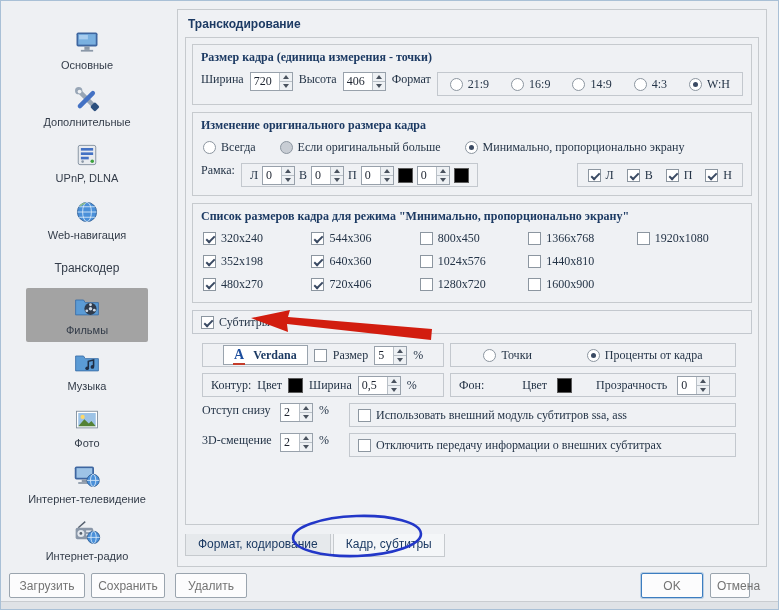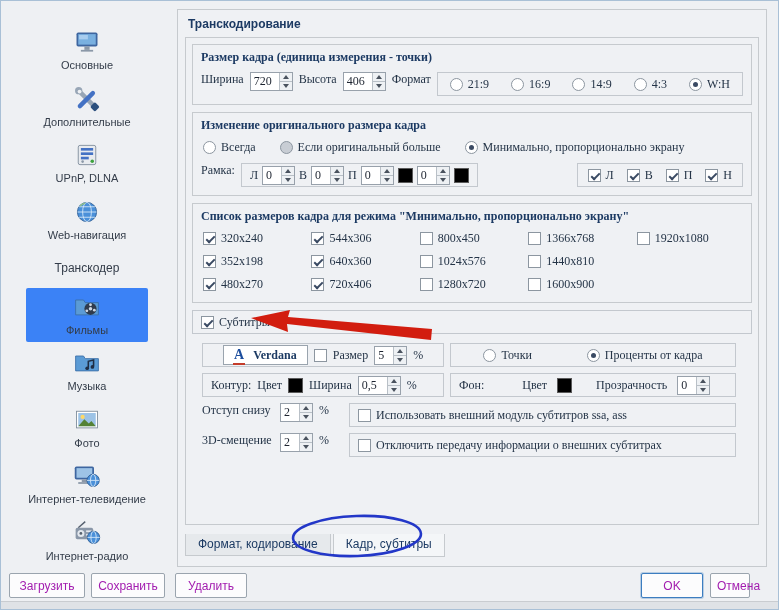--- a/index.html
+++ b/index.html
@@ -7,21 +7,21 @@
     width:779px;height:610px;position:relative;overflow:hidden;
     background:#eef0f3;
     font-family:"Liberation Sans",sans-serif;font-size:12px;color:#243447;
   }
   #window{position:absolute;inset:0;border:1px solid #a9c0d6;box-sizing:border-box;background:#eef0f3;}
   #bottom-strip{position:absolute;left:0;right:0;bottom:0;height:7px;background:#dfe2e6;border-top:1px solid #c9ccd0;}
 
   
   #sidebar{position:absolute;left:0;top:0;width:172px;height:566px;display:flex;flex-direction:column;align-items:center;padding-top:22px;box-sizing:border-box;}
   .side-item{width:118px;display:flex;flex-direction:column;align-items:center;gap:3px;padding:5px 2px 6px;margin-bottom:2px;border-radius:2px;cursor:pointer;}
-  .side-item.selected{background:#3b82f6;}
+  .side-item.selected{background:#a3a3a3;}
   .side-icon{width:28px;height:28px;flex:none;}
   .side-icon svg{width:28px;height:28px;display:block;}
   .side-label{font-size:11px;color:#333c49;text-align:center;line-height:1.15;}
   .side-header{margin:11px 0 13px;font-size:12px;color:#333c49;}
 
   
   #main-panel{position:absolute;left:176px;top:8px;width:590px;height:558px;border:1px solid #c6cace;box-sizing:border-box;background:#eff1f4;}
   .main-title{padding:7px 10px 0;font-weight:bold;color:#1c3a63;}
   #tabpage{position:absolute;left:7px;right:7px;top:27px;bottom:41px;border:1px solid #c6cace;padding:6px;box-sizing:border-box;overflow:hidden;font-family:Liberation Serif, serif;}
 
@@ -73,21 +73,21 @@
   .font-icon::before{content:"A";}
   .font-icon::after{content:"";position:absolute;left:-1px;right:-1px;bottom:-3px;height:2px;background:#c43c2a;}
   .font-name{font-weight:bold;color:#1c3a63;}
 
   
   #tabs{position:absolute;left:7px;top:524px;display:flex;}
   .tab{height:21px;line-height:21px;padding:0 12px;border:1px solid #c6cace;border-top:none;background:#e6e9ec;color:#1c3a63;margin-right:2px;cursor:pointer;}
   .tab.active{background:#f4f6f8;height:22px;}
 
   
-  .btn{position:absolute;height:25px;background:#fcfcfd;border:1px solid #9aa4ae;border-radius:2px;font-size:12px;color:#a21caf;font-family:inherit;cursor:pointer;}
+  .btn{position:absolute;height:25px;background:#fcfcfd;border:1px solid #9aa4ae;border-radius:2px;font-size:12px;color:#737373;font-family:inherit;cursor:pointer;}
   #btn-load{left:8px;top:572px;width:76px;}
   #btn-save{left:90px;top:572px;width:74px;}
   #btn-delete{left:174px;top:572px;width:72px;}
   #btn-ok{left:640px;top:572px;width:62px;border:1px solid #3c7dc0;box-shadow:0 0 0 1px rgba(60,125,192,.30);}
   #btn-cancel{left:709px;top:572px;width:40px;}
 
   
   #annotations{position:absolute;inset:0;pointer-events:none;z-index:50;}
 </style>
 </head>

